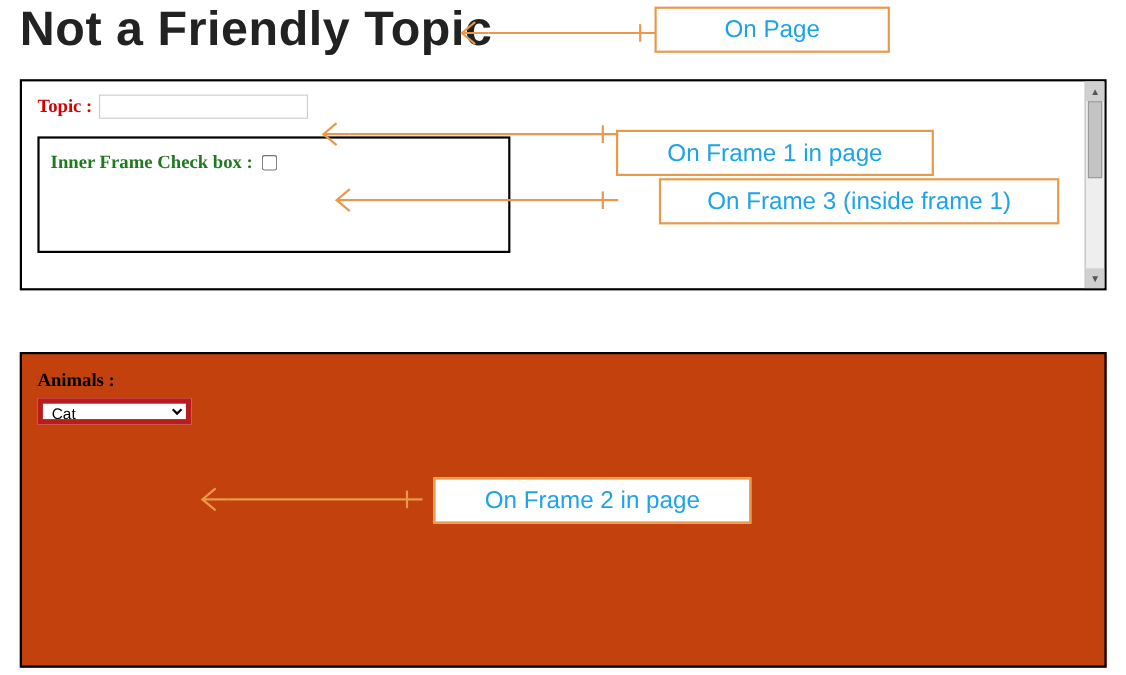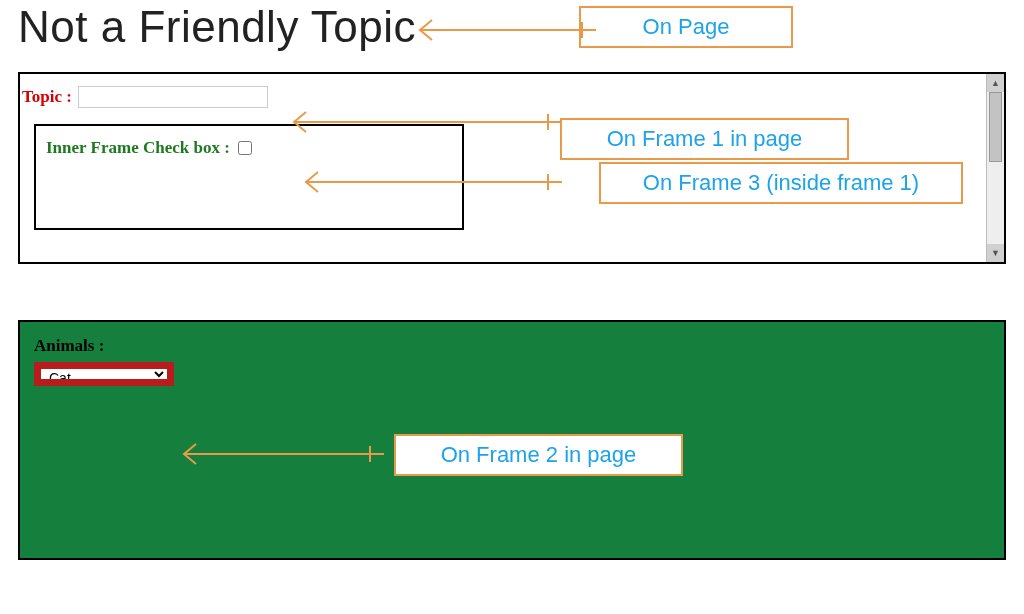--- a/index.html
+++ b/index.html
@@ -10,21 +10,21 @@
     background:#fff;
     font-family:"Segoe UI",Arial,sans-serif;
     overflow:hidden;
     position:relative;
   }
 
   .page-title{
     margin:2px 0 0 18px;
     font-family:"Segoe UI Light","Segoe UI",Arial,sans-serif;
     font-size:44px;
-    font-weight:400;
+    font-weight:700;
     color:#222;
     letter-spacing:0.5px;
   }
 
   
   .frame1{
     position:relative;
     margin:20px 18px 0 18px;
     height:188px;
     border:2px solid #000;
@@ -58,21 +58,21 @@
     top:18px;height:70px;
     background:#c3c3c3;
     border:1px solid #999;
     box-sizing:border-box;
   }
 
   .topic-row{
     display:flex;
     align-items:center;
     gap:6px;
-    padding:12px 0 0 2px;
+    padding:12px 0 0 14px;
   }
   .topic-label{
     font-family:"Times New Roman",serif;
     font-weight:bold;
     color:#d60000;
     font-size:17px;
   }
   .topic-input{
     width:190px;
     height:22px;
@@ -106,39 +106,39 @@
   }
   .checkbox{
     width:14px;height:14px;
     accent-color:#888;
   }
 
   
   .frame2{
     position:relative;
     margin:56px 18px 0 18px;
-    height:240px;
+    height:287px;
     border:2px solid #000;
-    background:#15803d;
+    background:#c2410c;
     box-sizing:border-box;
     padding:14px 0 0 14px;
   }
   .animals-label{
     font-family:"Times New Roman",serif;
     font-weight:bold;
     color:#000;
     font-size:17px;
     display:block;
     margin-bottom:6px;
   }
   .animals-select{
     width:140px;
     height:24px;
     font:14px Arial,sans-serif;
-    border:7px solid #b91c1c;
+    border:5px solid #b91c1c;
     background:#fff;
     box-sizing:border-box;
     padding:0 4px;
   }
 
   
   .callout{
     position:absolute;
     border:2px solid #e89a4a;
     background:#fff;
@@ -188,21 +188,21 @@
   </div>
 </div>
 
 <div class="frame2">
   <span class="animals-label">Animals :</span>
   <select class="animals-select">
     <option>Cat</option>
   </select>
 </div>
 
-<div class="callout" style="left:579px;top:6px;width:170px;">On Page</div>
+<div class="callout" style="left:595px;top:6px;width:170px;">On Page</div>
 <svg class="arrow" style="left:418px;top:18px;width:178px;height:24px;">
   <line x1="26" y1="12" x2="178" y2="12"></line>
   <line x1="164" y1="4" x2="164" y2="20"></line>
   <path class="head" d="M26 12 L2 12 M14 2 L2 12 L14 22"></path>
 </svg>
 
 <div class="callout" style="left:560px;top:118px;width:245px;">On Frame 1 in page</div>
 <svg class="arrow" style="left:292px;top:110px;width:270px;height:24px;">
   <line x1="26" y1="12" x2="270" y2="12"></line>
   <line x1="256" y1="4" x2="256" y2="20"></line>

